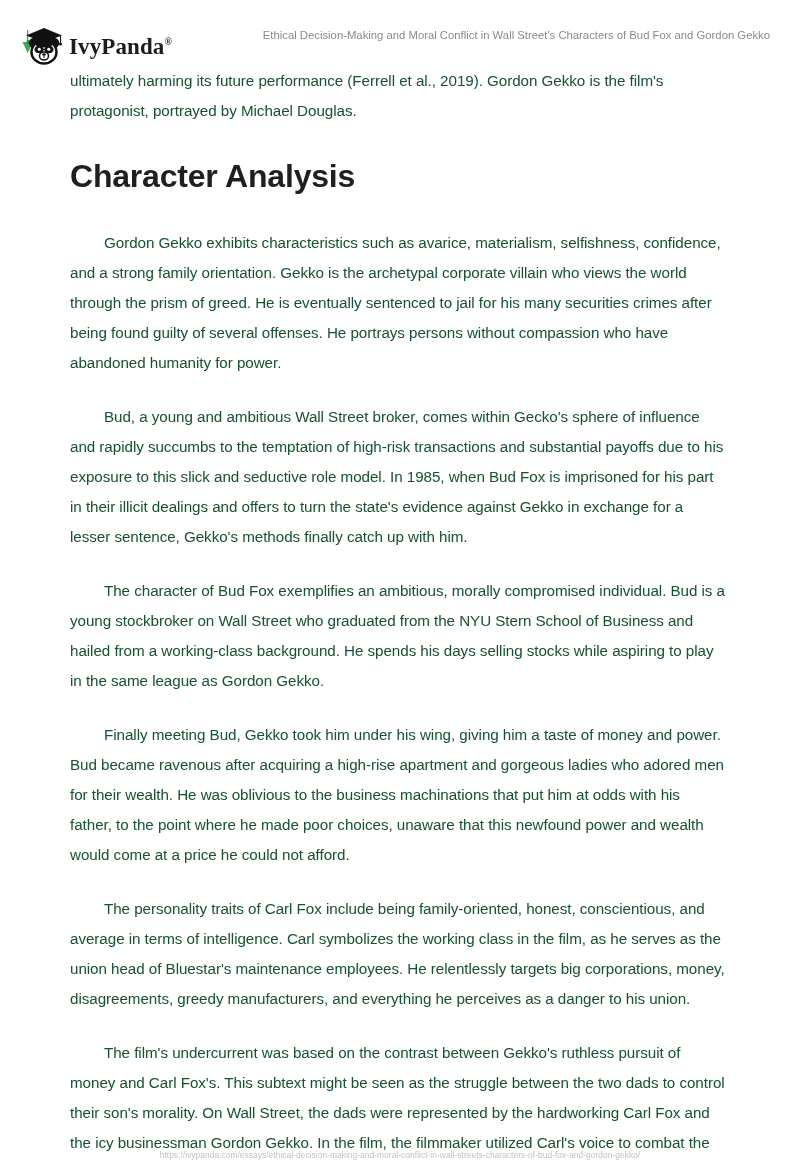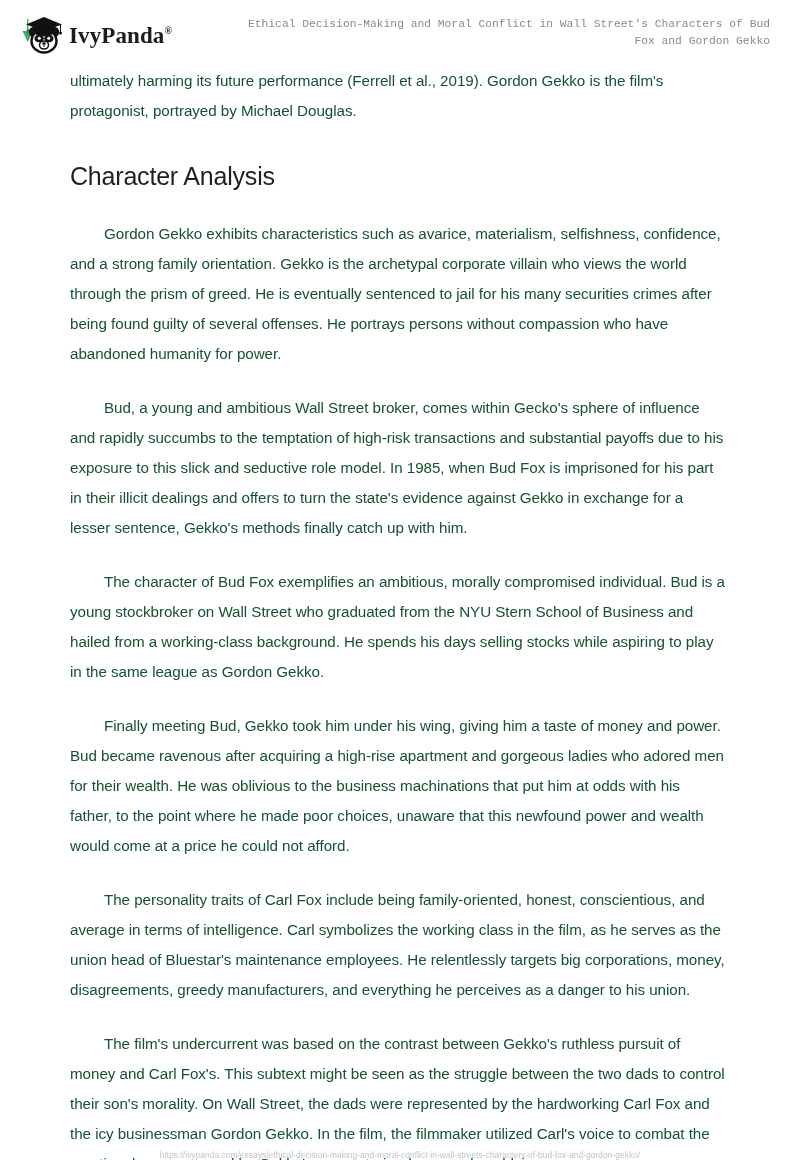--- a/index.html
+++ b/index.html
@@ -13,21 +13,21 @@
     height: 1160px;
     position: relative;
     font-family: "Liberation Sans", sans-serif;
     color: #262626;
     overflow: hidden;
   }
 
   
   .page-header {
     position: absolute;
-    top: 0;
+    top: 11px;
     left: 0;
     width: 800px;
     height: 66px;
     display: flex;
     align-items: flex-start;
     padding: 12px 30px 0 16px;
   }
   .brand {
     display: flex;
     align-items: center;
@@ -59,21 +59,21 @@
   }
   .header-title {
     flex: 1 1 auto;
     text-align: right;
     font-size: 11.3px;
     line-height: 17px;
     color: #8a8a8a;
     padding-left: 60px;
     padding-right: 0px;
     margin-top: 4px;
-    font-family: Liberation Mono, monospace;
+    font-family: Liberation Sans, sans-serif;
   }
 
   
   .content {
     position: absolute;
     top: 66px;
     left: 0;
     width: 800px;
   }
   .doc-body {
@@ -87,23 +87,23 @@
     text-indent: 34px;
     letter-spacing: -0.05px;
   }
   p.para.no-indent {
     text-indent: 0;
   }
   p.para + p.para {
     margin-top: 24px;
   }
   h2.section-heading {
-    margin: 34px 0 27px 0;
-    font-size: 25px;
-    font-weight: normal;
+    margin: 34px 0 36px 0;
+    font-size: 32px;
+    font-weight: bold;
     color: #1f1f1f;
     letter-spacing: -0.2px;
     line-height: 32px;
   }
 
   
   .page-footer {
     position: absolute;
     left: 0;
     bottom: 0;

